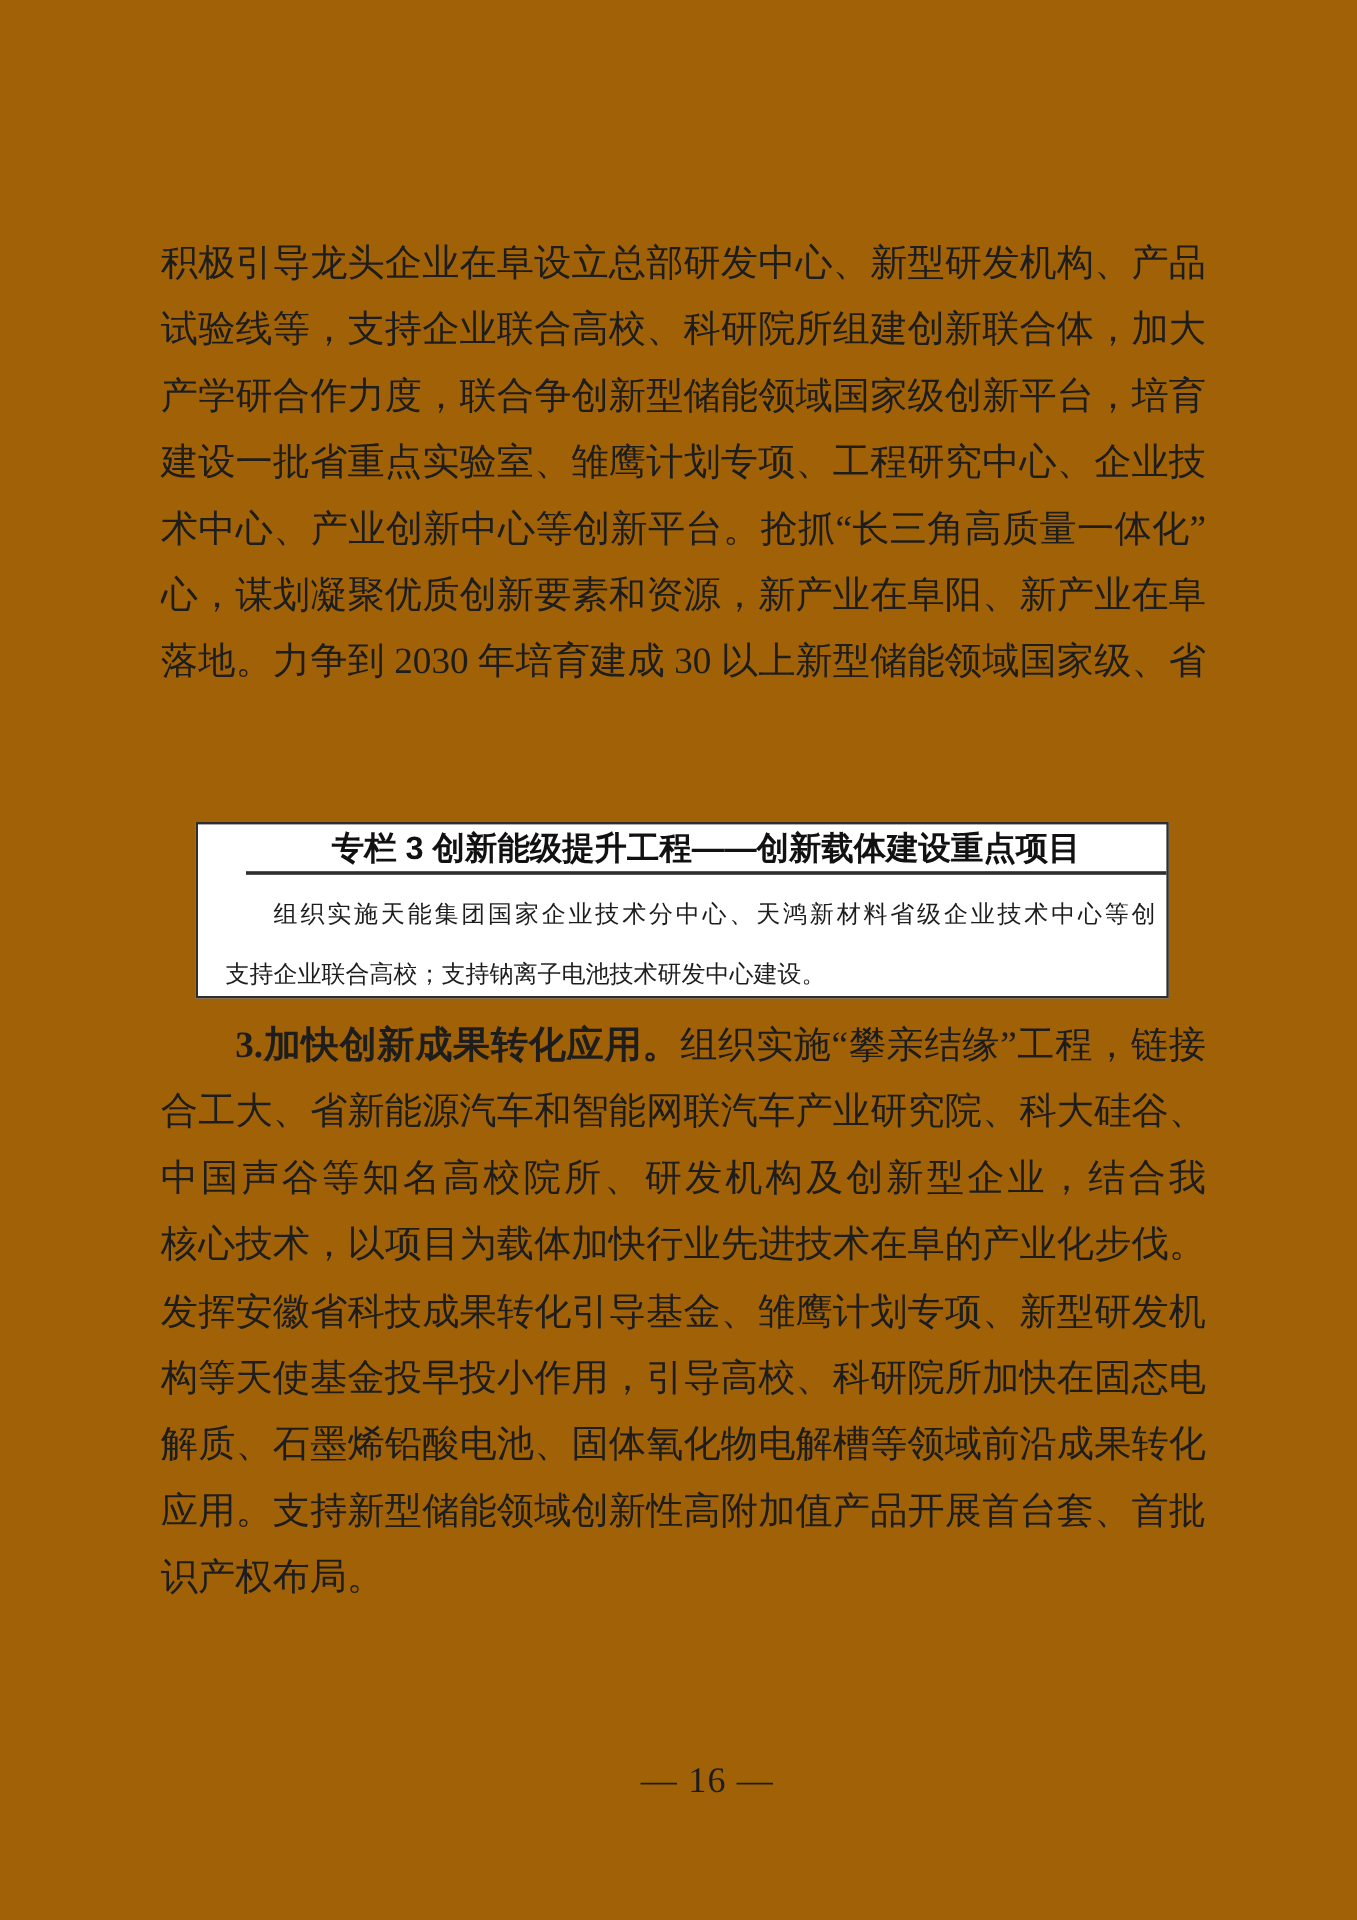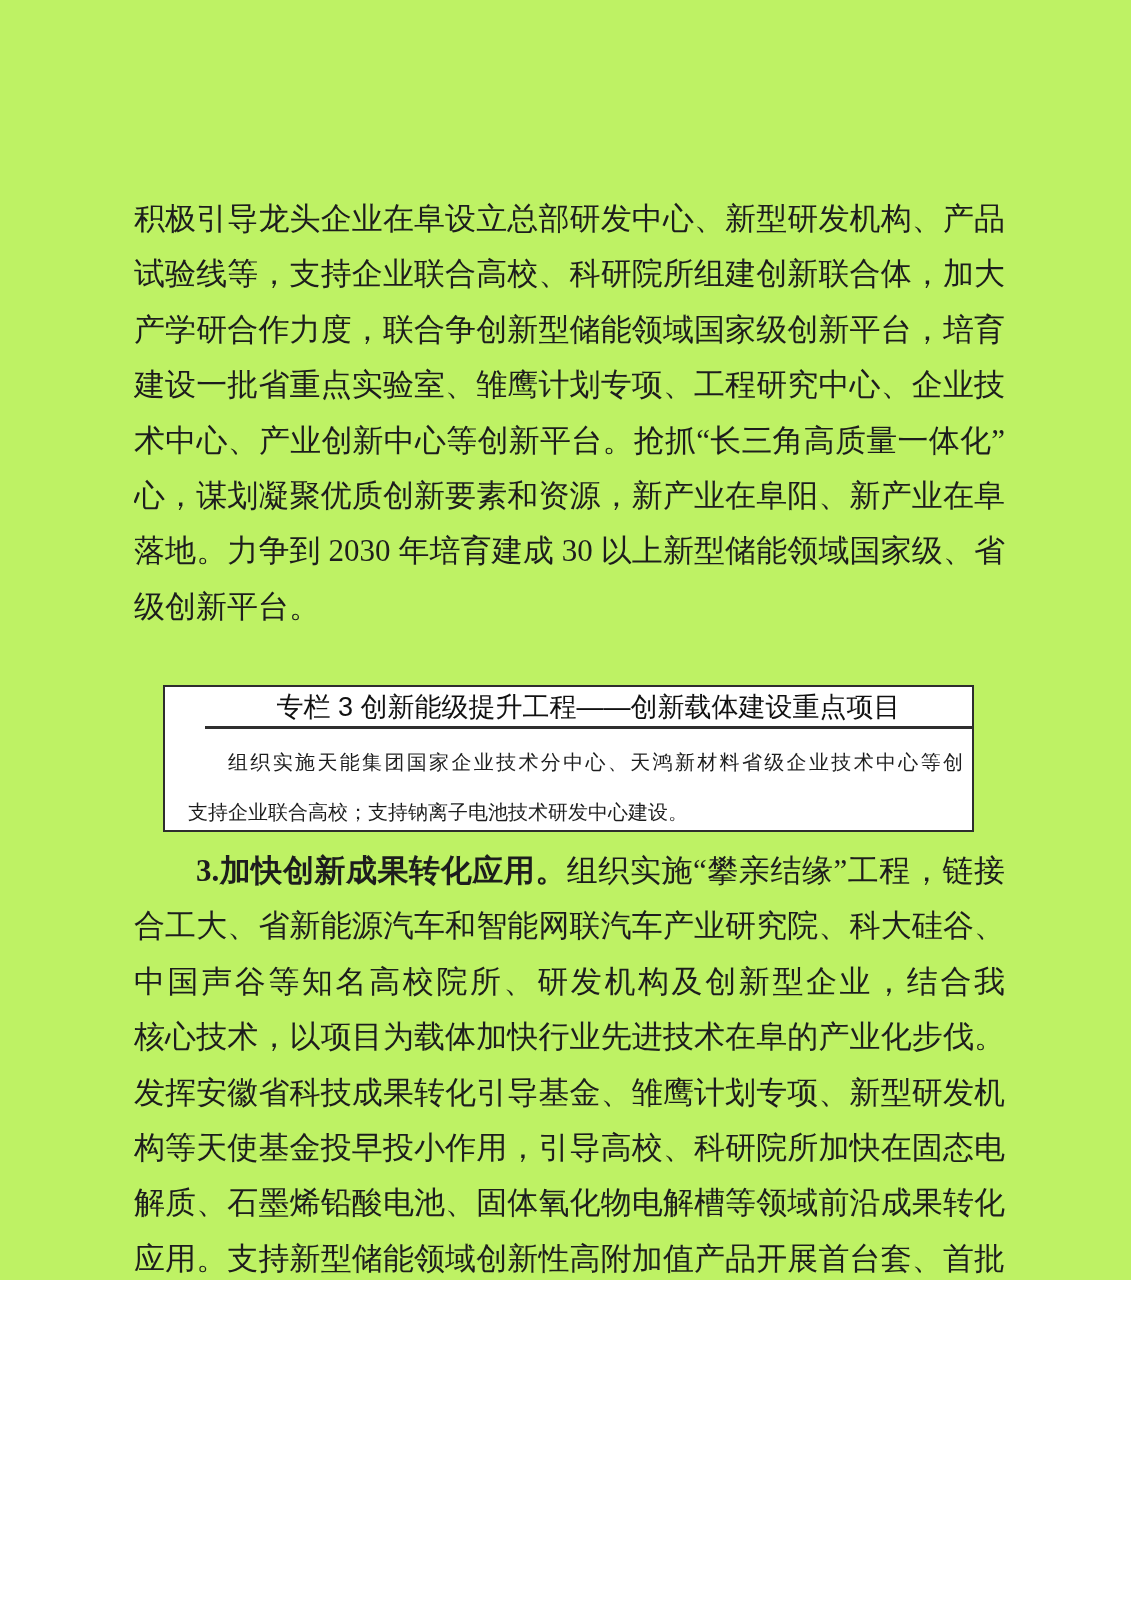--- a/index.html
+++ b/index.html
@@ -1,22 +1,22 @@
 <!DOCTYPE html>
 <html><head>
 <meta charset="utf-8">
 <style>
   * { margin:0; padding:0; box-sizing:border-box; }
   html, body { background:#ffffff; }
   .page {
     position:relative;
     width:1131px;
-    height:1280px;
+    height:1600px;
     margin:0 auto;
-    background:#bef264;
+    background:#a16207;
     color:#1d1d1d;
     font-family:"Liberation Serif","DejaVu Serif",serif;
     overflow:hidden;
   }
   .para {
     position:absolute;
     left:134px;
     width:871px;
     font-size:31px;
   }
@@ -44,21 +44,21 @@
     height:147px;
     border:2px solid #2e2e2e;
     background:#ffffff;
   }
   .box-header {
     height:42px;
     line-height:40px;
     text-align:center;
     border-bottom:3px solid #2e2e2e;
     font-family:"Liberation Sans","DejaVu Sans",sans-serif;
-    font-weight:normal;
+    font-weight:bold;
     font-size:27px;
     color:#111111;
     margin-left:40px;
   }
   .box-body {
     padding:8px 9px 0 23px;
     font-size:20px;
   }
   .box-line {
     line-height:50px;
@@ -90,21 +90,20 @@
 <div class="page">
 
   <div class="para" style="top:191px;">
     <div class="line">积极引导龙头企业在阜设立总部研发中心、新型研发机构、产品</div>
     <div class="line">试验线等，支持企业联合高校、科研院所组建创新联合体，加大</div>
     <div class="line">产学研合作力度，联合争创新型储能领域国家级创新平台，培育</div>
     <div class="line">建设一批省重点实验室、雏鹰计划专项、工程研究中心、企业技</div>
     <div class="line">术中心、产业创新中心等创新平台。抢抓“长三角高质量一体化”</div>
     <div class="line">心，谋划凝聚优质创新要素和资源，新产业在阜阳、新产业在阜阳</div>
     <div class="line">落地。力争到 2030 年培育建成 30 以上新型储能领域国家级、省</div>
-    <div class="line last">级创新平台。</div>
   </div>
 
   <div class="column-box">
     <div class="box-header">专栏 3  创新能级提升工程——创新载体建设重点项目</div>
     <div class="box-body">
       <div class="box-line indent">组织实施天能集团国家企业技术分中心、天鸿新材料省级企业技术中心等创</div>
       <div class="box-line last">支持企业联合高校；支持钠离子电池技术研发中心建设。</div>
     </div>
   </div>
 

